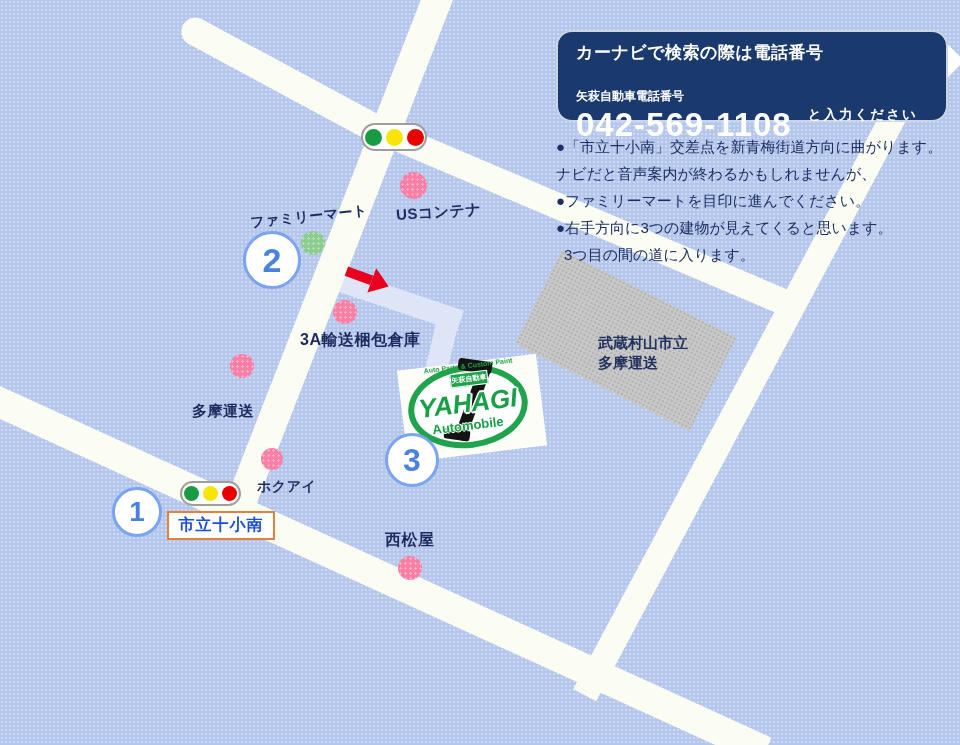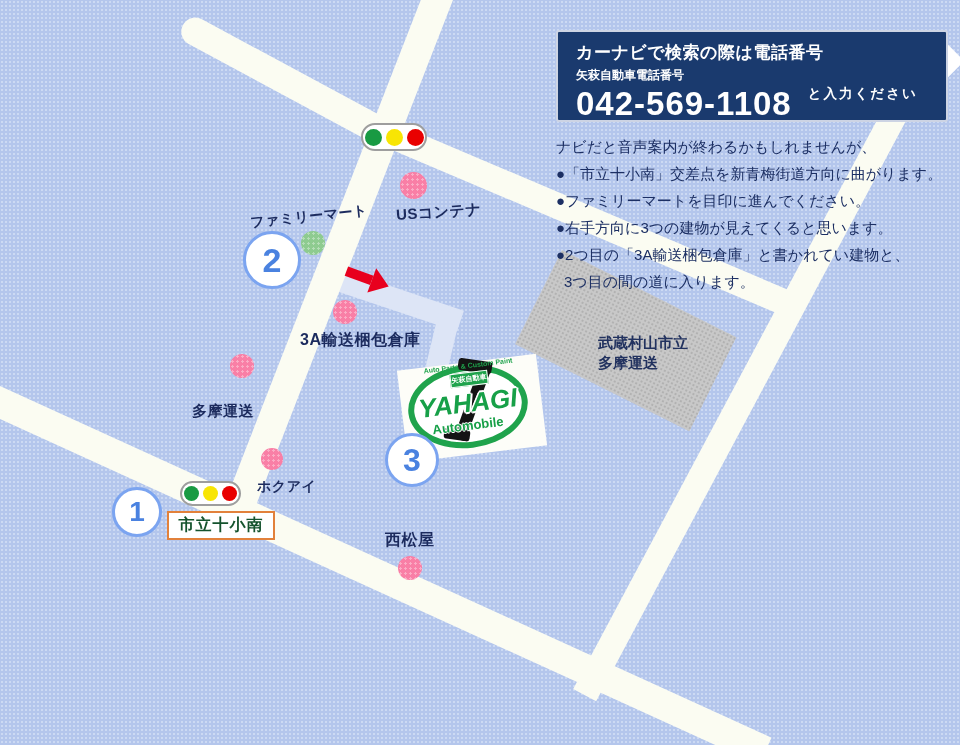--- a/index.html
+++ b/index.html
@@ -69,21 +69,21 @@
   #marker-3{left:385px;top:433px;width:54px;height:54px;font-size:32px;}
   
   #route-arrow{position:absolute;left:345px;top:266px;width:46px;height:26px;transform:rotate(20deg);z-index:10;}
   #route-arrow .shaft{position:absolute;left:0;top:8px;width:27px;height:10px;background:#e8001e;}
   #route-arrow .head{position:absolute;left:27px;top:0;width:0;height:0;
     border-left:18px solid #e8001e;border-top:13px solid transparent;border-bottom:13px solid transparent;}
   
   #intersection-sign{
     position:absolute;left:167px;top:511px;width:108px;height:29px;z-index:10;
     background:#fff;border:2px solid #e2813b;display:flex;align-items:center;justify-content:center;
-    font-size:16px;font-weight:700;color:#14532d;letter-spacing:1px;white-space:nowrap;
+    font-size:16px;font-weight:700;color:#1d4ed8;letter-spacing:1px;white-space:nowrap;
   }
   
   #shop-card{position:absolute;left:402px;top:362px;width:140px;height:92px;background:#fdfdf8;transform:rotate(-7deg);z-index:4;}
   #logo-oval{
     position:absolute;left:408px;top:365px;width:120px;height:83px;background:#fff;
     border:6px solid #1fa34c;border-radius:50%;transform:rotate(-7deg);z-index:5;
   }
   .wrench{position:absolute;background:#141414;border-radius:3px;z-index:6;}
   #wrench-bar{left:467px;top:362px;width:12px;height:80px;transform:rotate(20deg);}
   #wrench-head-top{left:458px;top:360px;width:34px;height:12px;transform:rotate(8deg);}
@@ -106,25 +106,25 @@
   }
   #logo-sub{
     position:absolute;left:405px;top:418px;width:126px;text-align:center;z-index:8;
     font-size:13px;font-weight:700;color:#17a048;transform:rotate(-7deg);white-space:nowrap;
     text-shadow:-1px 0 #fff,1px 0 #fff,0 -1px #fff,0 1px #fff;
   }
   
   #phone-tail{position:absolute;left:928px;top:46px;width:30px;height:30px;background:#fff;transform:rotate(45deg);border-radius:4px;z-index:19;}
   #phone-box{
     position:absolute;left:556px;top:30px;width:392px;height:92px;z-index:20;
-    background:#1a3a6e;border:2px solid #cdd4e4;border-radius:3px;
+    background:#1a3a6e;border:2px solid #cdd4e4;border-radius:16px;
     color:#fff;padding:9px 14px 0 18px;
   }
   #phone-box .title{font-size:17px;font-weight:700;letter-spacing:.5px;white-space:nowrap;}
-  #phone-box .subtitle{font-size:12px;font-weight:700;margin-top:3px;white-space:nowrap;}
+  #phone-box .subtitle{font-size:12px;font-weight:700;margin-top:24px;white-space:nowrap;}
   #phone-box .phone-row{display:flex;align-items:flex-start;margin-top:1px;white-space:nowrap;}
   #phone-box .phone{font-size:33px;font-weight:700;letter-spacing:1px;}
   #phone-box .suffix{font-size:13.5px;font-weight:700;margin-left:16px;letter-spacing:2px;}
   
   #directions{position:absolute;left:556px;top:133px;width:404px;z-index:15;
     color:#1c2f63;font-size:15px;line-height:27px;white-space:nowrap;}
   #directions .line.indent{padding-left:8px;}
   
   .tilt-a{transform:rotate(-6deg);}
   .tilt-b{transform:rotate(-4deg);}
@@ -198,21 +198,20 @@
   <div id="phone-box">
     <div class="title">カーナビで検索の際は電話番号</div>
     <div class="subtitle">矢萩自動車電話番号</div>
     <div class="phone-row">
       <span class="phone">042-569-1108</span>
       <span class="suffix">と入力ください</span>
     </div>
   </div>
 
   <div id="directions">
+    <div class="line">●「市立十小南」交差点を新青梅街道方向に曲がります。</div>
     <div class="line">ナビだと音声案内が終わるかもしれませんが、</div>
-    <div class="line">●「市立十小南」交差点を新青梅街道方向に曲がります。</div>
     <div class="line">●ファミリーマートを目印に進んでください。</div>
     <div class="line">●右手方向に3つの建物が見えてくると思います。</div>
-    <div class="line">●2つ目の「3A輸送梱包倉庫」と書かれてい建物と、</div>
     <div class="line indent">3つ目の間の道に入ります。</div>
   </div>
 
 </div>
 
 </body></html>

